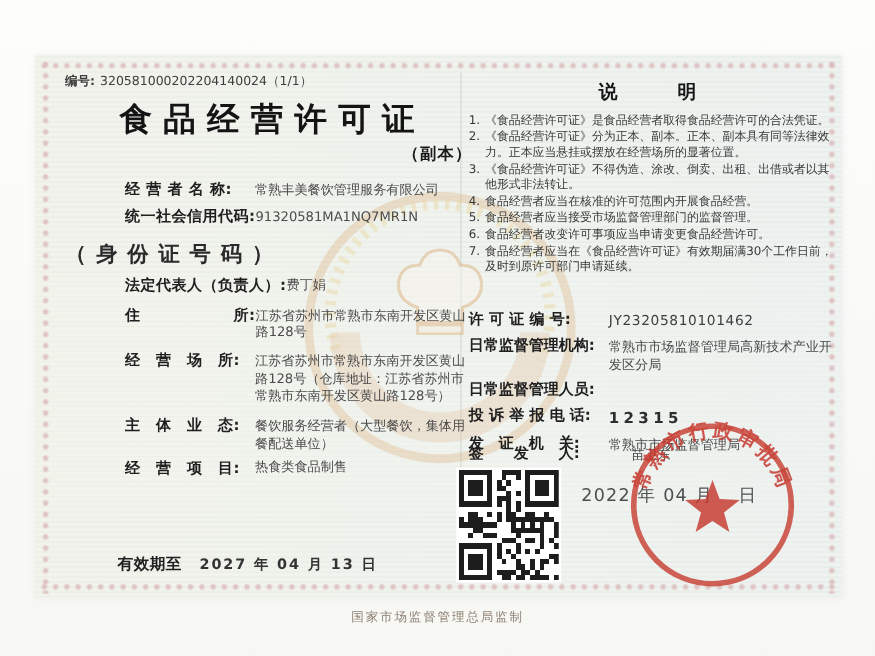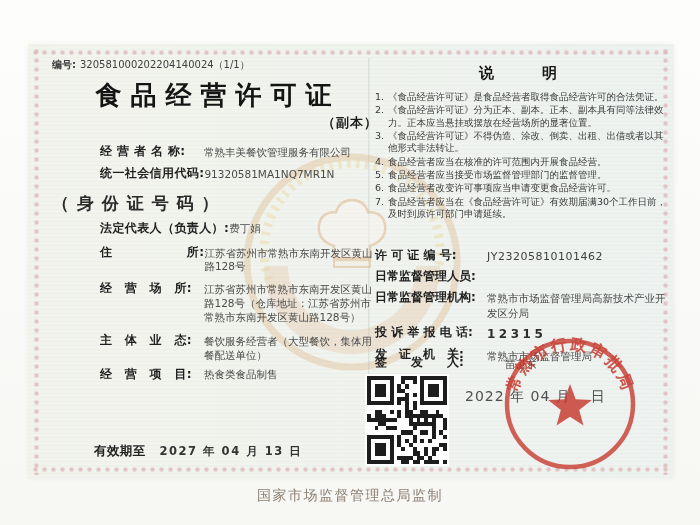--- a/index.html
+++ b/index.html
@@ -65,21 +65,21 @@
   .flabel-r{flex:none;min-width:112px;font-size:12px;font-weight:bold;color:#1f1f1f;line-height:1.3;}
   .fvalue-r{flex:1;font-size:10.5px;color:#4a4a4a;line-height:1.35;padding-top:1.5px;word-break:break-all;}
   .license-no{font-size:11px;color:#3e3e3e;letter-spacing:.5px;}
   .phone{font-size:12px;font-weight:bold;color:#2d2d2d;letter-spacing:3.5px;}
   .sign-row{position:absolute;left:347px;top:311px;display:flex;}
   .sign-row .flabel-r{min-width:130px;}
   .issue-date{position:absolute;left:437px;top:344px;font-size:14px;color:#4f4f4f;letter-spacing:1px;}
   .issue-date .gap{display:inline-block;width:20px;}
   .qr{position:absolute;left:337px;top:330px;width:84px;height:92px;background:#fff;padding:2px;box-sizing:border-box;}
   .seal{position:absolute;left:468px;top:286px;width:148px;height:148px;opacity:.92;}
-  .caption{position:absolute;left:0;right:0;top:487px;text-align:center;font-size:14px;color:#8d8174;letter-spacing:1.5px;}
+  .caption{position:absolute;left:0;right:0;top:487px;text-align:center;font-size:10px;color:#8d8174;letter-spacing:1.5px;}
 </style>
 </head>
 <body>
 
 <div class="photo">
   <div class="paper">
 
     <div class="lace lace-h lace-top"></div>
     <div class="lace lace-h lace-bottom"></div>
     <div class="lace lace-v lace-left"></div>
@@ -170,26 +170,26 @@
           <span class="t">食品经营者应当在《食品经营许可证》有效期届满30个工作日前，及时到原许可部门申请延续。</span>
         </div>
     </div>
 
     <div class="right-fields">
       <div class="frow-r">
         <span class="flabel-r">许 可 证 编 号:</span>
         <span class="fvalue-r license-no">JY23205810101462</span>
       </div>
       <div class="frow-r">
+        <span class="flabel-r">日常监督管理机构:</span>
+        <span class="fvalue-r">常熟市市场监督管理局高新技术产业开发区分局</span>
+      </div>
+      <div class="frow-r">
         <span class="flabel-r">日常监督管理人员:</span>
         <span class="fvalue-r"></span>
-      </div>
-      <div class="frow-r">
-        <span class="flabel-r">日常监督管理机构:</span>
-        <span class="fvalue-r">常熟市市场监督管理局高新技术产业开发区分局</span>
       </div>
       <div class="frow-r">
         <span class="flabel-r">投 诉 举 报 电 话:</span>
         <span class="fvalue-r phone">12315</span>
       </div>
       <div class="frow-r">
         <span class="flabel-r">发　证　机　关:</span>
         <span class="fvalue-r">常熟市市场监督管理局</span>
       </div>
     </div>

